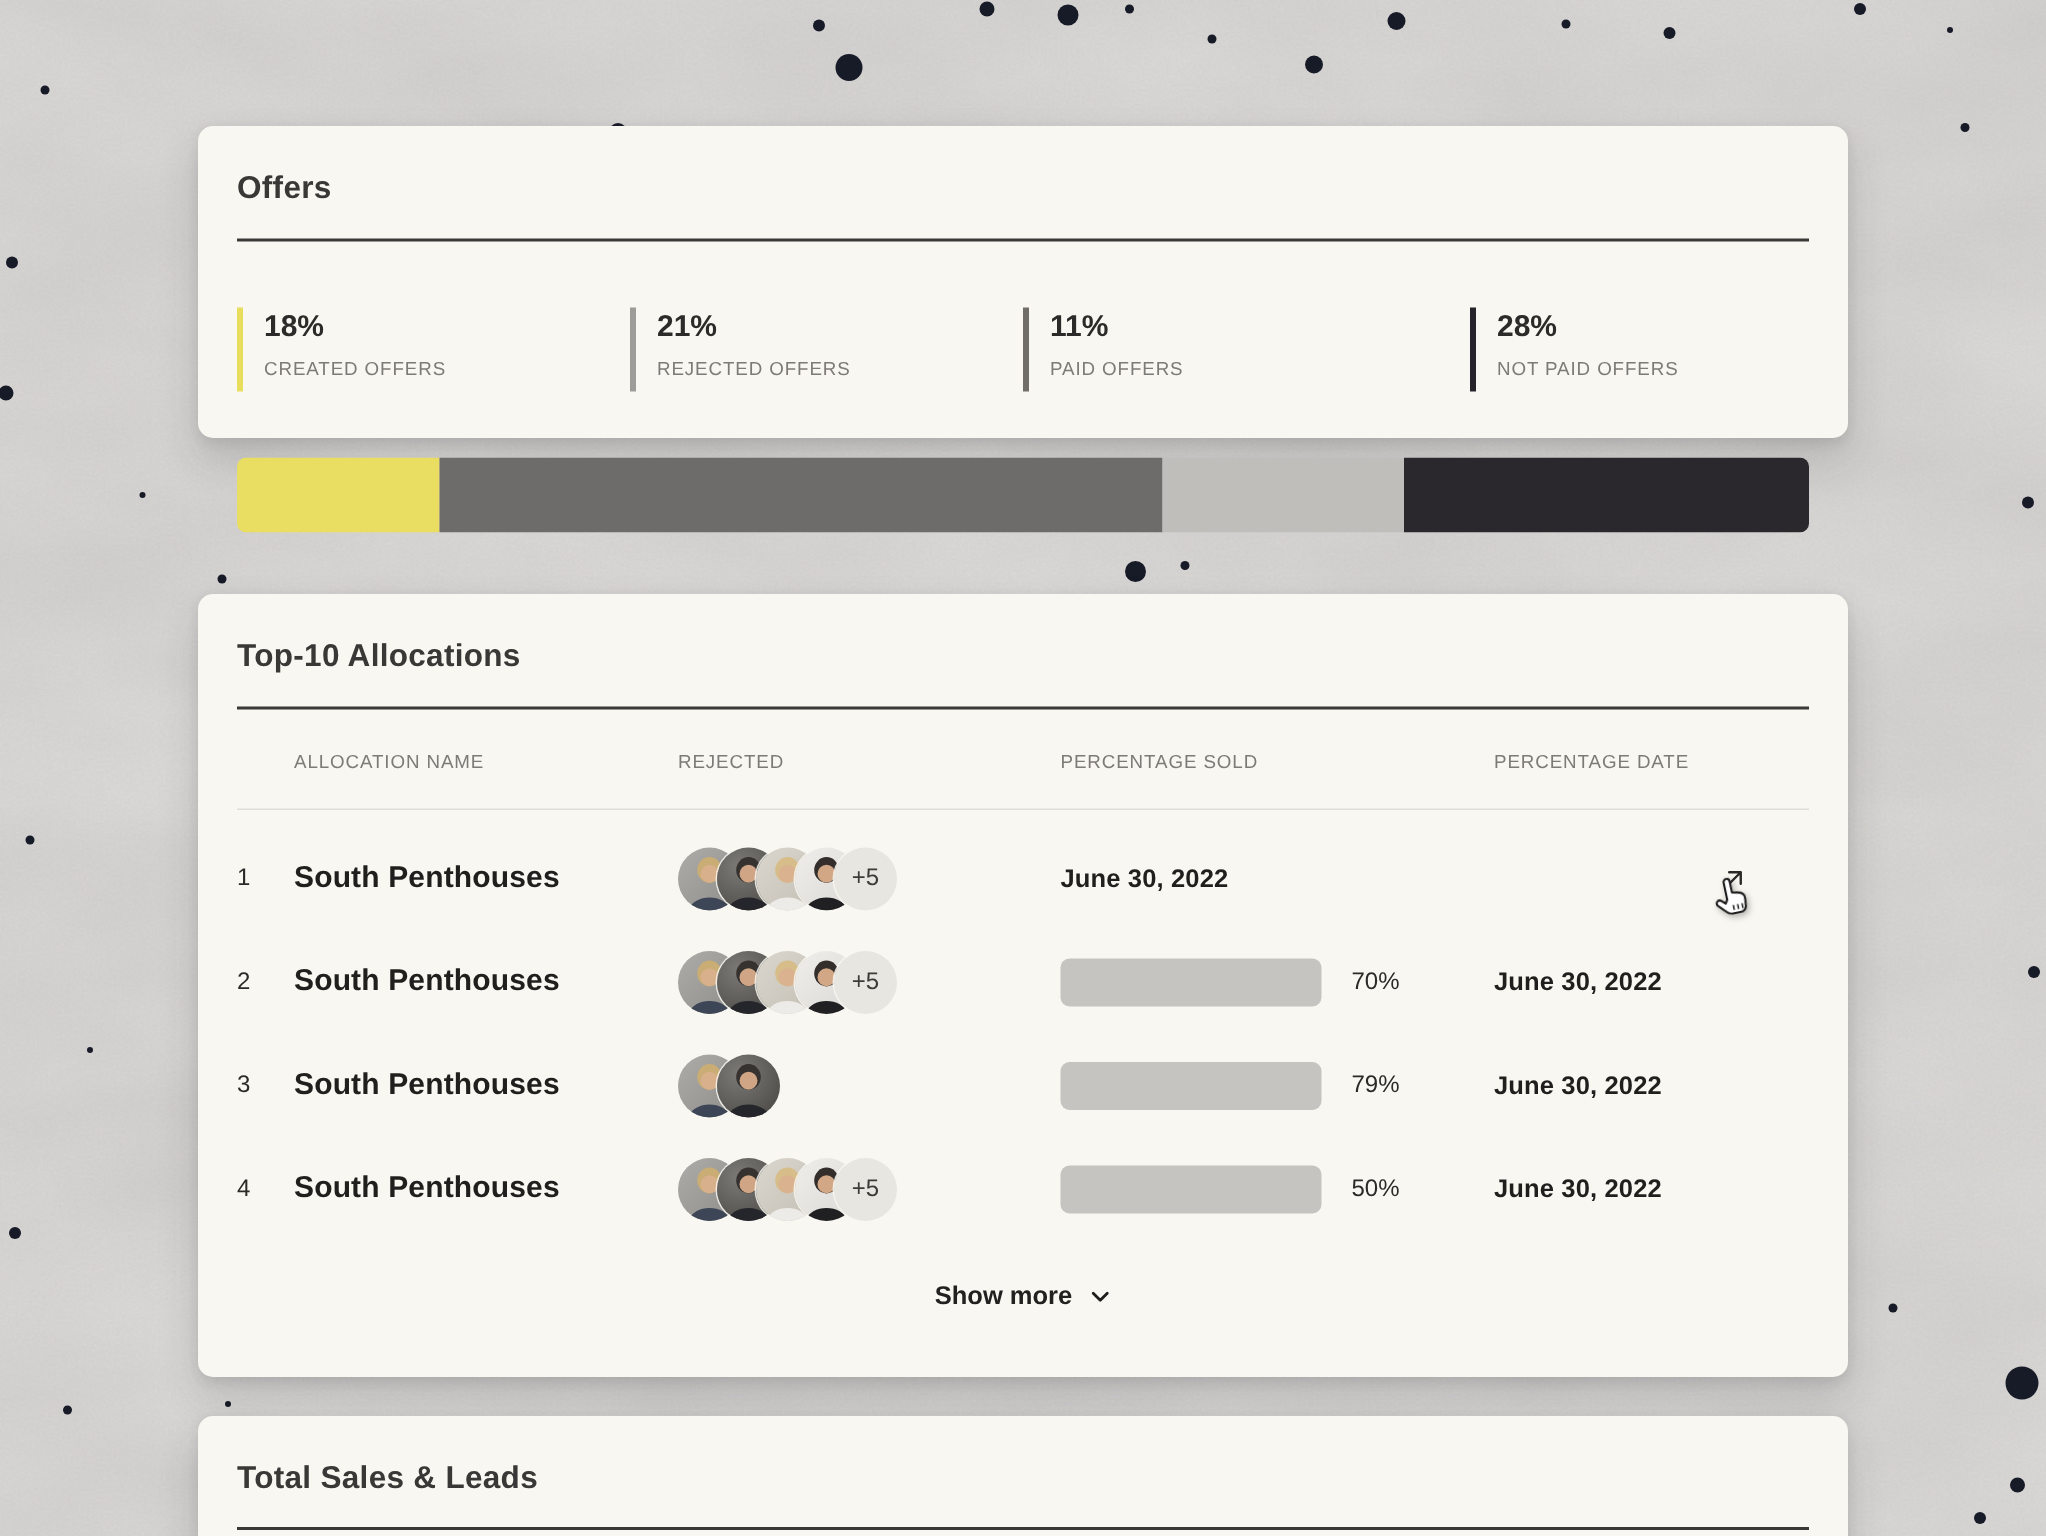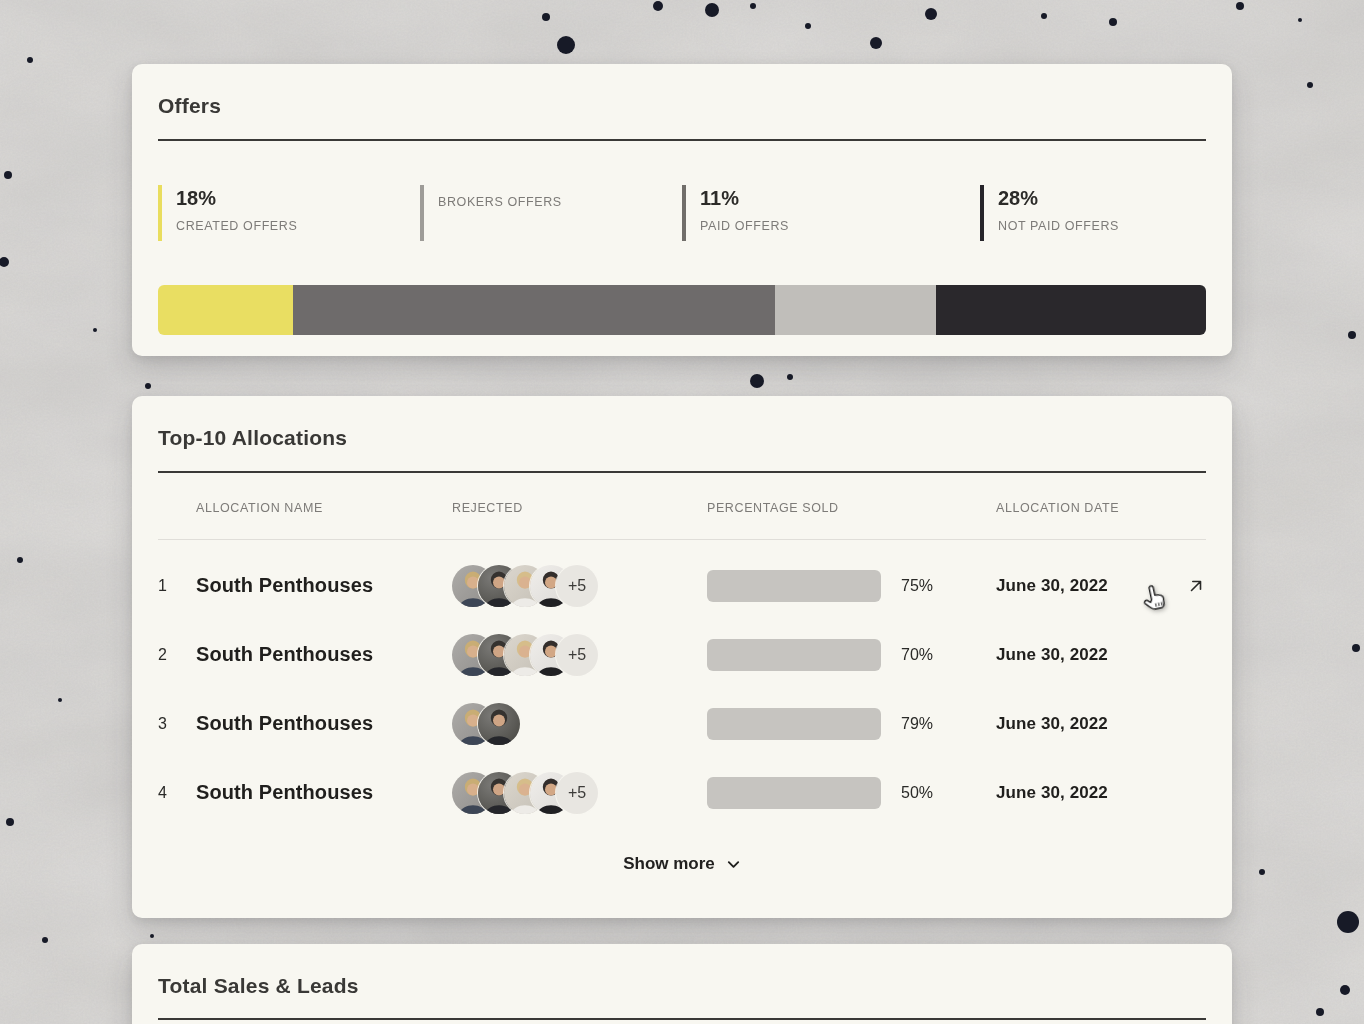--- a/index.html
+++ b/index.html
@@ -18,21 +18,21 @@
     border-radius:10px;
     box-shadow:0 14px 28px rgba(45,45,50,.16), 0 3px 8px rgba(45,45,50,.10);
     padding:30px 26px;
     z-index:2;
   }
   .card-title { font-size:21px; font-weight:700; color:#393836; letter-spacing:.2px; }
   .rule  { height:2px; background:#3a3937; margin-top:21px; }
   .thin-rule { height:1px; background:#e0ded9; margin-top:24px; }
 
   
-  #offers-card { top:64px; height:292px; }
+  #offers-card { top:84px; height:208px; }
   .stats { display:grid; grid-template-columns:repeat(4,1fr); margin-top:44px; }
   .stat { border-left:4px solid #14532d; padding-left:14px; min-height:56px; }
   .stat-value { font-size:20px; font-weight:700; color:#2c2b29; line-height:1.1; padding-top:2px; }
   .stat-label { font-size:12.5px; color:#7d7b78; letter-spacing:.6px; margin-top:10px; }
   .stackbar { display:flex; margin-top:44px; height:50px; border-radius:6px; overflow:hidden; }
   .stackbar .seg { height:100%; }
 
   
   #allocations-card { top:396px; height:522px; }
   .trow {
@@ -147,21 +147,22 @@
 
 <section class="card" id="offers-card">
   <h2 class="card-title">Offers</h2>
   <div class="rule"></div>
   <div class="stats" id="offers-stats">
       <div class="stat" style="border-left-color: rgb(233, 221, 94);">
         <div class="stat-value">18%</div>
         <div class="stat-label">CREATED OFFERS</div>
       </div>
       <div class="stat" style="border-left-color: rgb(158, 156, 152);">
-        <div class="stat-label">BROKERS OFFERS</div>
+        <div class="stat-value">21%</div>
+        <div class="stat-label">REJECTED OFFERS</div>
       </div>
       <div class="stat" style="border-left-color: rgb(113, 110, 106);">
         <div class="stat-value">11%</div>
         <div class="stat-label">PAID OFFERS</div>
       </div>
       <div class="stat" style="border-left-color: rgb(38, 36, 42); margin-left: 36px;">
         <div class="stat-value">28%</div>
         <div class="stat-label">NOT PAID OFFERS</div>
       </div>
     </div>
@@ -175,21 +176,21 @@
 
 <section class="card" id="allocations-card">
   <h2 class="card-title">Top-10 Allocations</h2>
   <div class="rule"></div>
 
   <div class="trow thead">
     <span></span>
     <span class="th">ALLOCATION NAME</span>
     <span class="th">REJECTED</span>
     <span class="th">PERCENTAGE SOLD</span>
-    <span class="th">ALLOCATION DATE</span>
+    <span class="th">PERCENTAGE DATE</span>
     <span></span>
   </div>
   <div class="thin-rule"></div>
 
   <div class="rows" id="alloc-rows">
       <div class="trow" data-has-action="true">
     <span class="cell-index">1</span>
     <span class="cell-name">South Penthouses</span>
     <span class="avatars">
           <span class="avatar" style="background: linear-gradient(135deg, rgb(174, 172, 169), rgb(143, 141, 138));">
@@ -215,24 +216,20 @@
           </span>
           <span class="avatar" style="background: linear-gradient(135deg, rgb(240, 238, 235), rgb(219, 217, 213));">
             <svg viewBox="0 0 42 42">
               <ellipse cx="21" cy="15" rx="8.2" ry="8.6" fill="#332e2c"></ellipse>
               <circle cx="21" cy="17.5" r="6" fill="#d2a785"></circle>
               <path d="M6 46 C6 29 36 29 36 46 Z" fill="#202023"></path>
             </svg>
           </span>
           <span class="avatar badge">+5</span>
         </span>
-    <span class="pct-cell">
-      <span class="progress"><span class="fill" style="width: 75%;"></span></span>
-      <span class="pct-label">75%</span>
-    </span>
     <span class="cell-date">June 30, 2022</span>
     <span class="row-action">
       <svg width="20" height="20" viewBox="0 0 20 20">
         <path d="M5.5 14.5 L14.5 5.5 M6.8 5.5 H14.5 V13.2" fill="none" stroke="#2a2a28" stroke-width="1.6" stroke-linecap="round" stroke-linejoin="round"></path>
       </svg>
     </span>
   </div>
       <div class="trow" data-has-action="false">
     <span class="cell-index">2</span>
     <span class="cell-name">South Penthouses</span>

